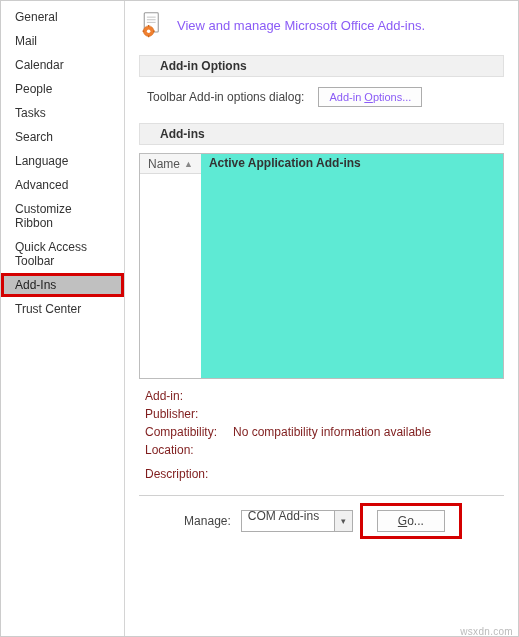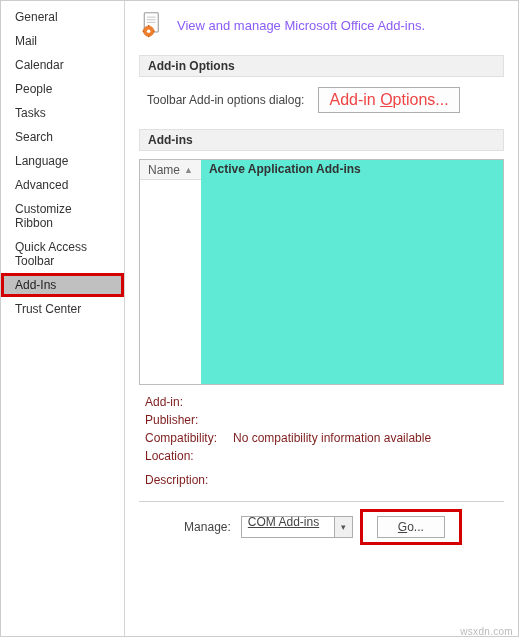--- a/index.html
+++ b/index.html
@@ -58,38 +58,38 @@
     position: relative;
   }
   .header-text {
     font-size: 13px;
     color: #8b5cf6;
   }
   .section-title {
     background: #f1f1f1;
     border: 1px solid #e0e0e0;
     font-weight: bold;
-    padding: 3px 8px;
+    padding: 3px 20px;
     margin: 4px 0 8px 0;
     font-size: 12px;
     color: #333;
   }
   .launch-row {
     display: flex;
     align-items: center;
     gap: 14px;
     padding: 2px 8px 12px 8px;
   }
   .button {
     border: 1px solid #adadad;
     background: #fdfdfd;
     padding: 3px 10px;
-    font-size: 16px;
+    font-size: 11px;
     cursor: pointer;
-    color: #ef4444;
+    color: #8b5cf6;
   }
   .addins-list-wrap {
     border: 1px solid #bdbdbd;
     margin: 0 0 6px 0;
     display: flex;
     flex-direction: row;
     height: 226px;
     position: relative;
   }
   .alist-header {
@@ -149,21 +149,20 @@
     border: 1px solid #adadad;
     display: inline-flex;
     align-items: center;
     height: 22px;
     font-size: 12px;
     background: #fff;
   }
   .select-box .sel-val {
     padding: 2px 6px 12px 6px;
     min-width: 92px;
-    text-decoration: underline;
   }
   .select-box .sel-arrow {
     border-left: 1px solid #adadad;
     width: 18px;
     height: 100%;
     display: flex;
     align-items: center;
     justify-content: center;
     background: #f0f0f0;
     font-size: 9px;

